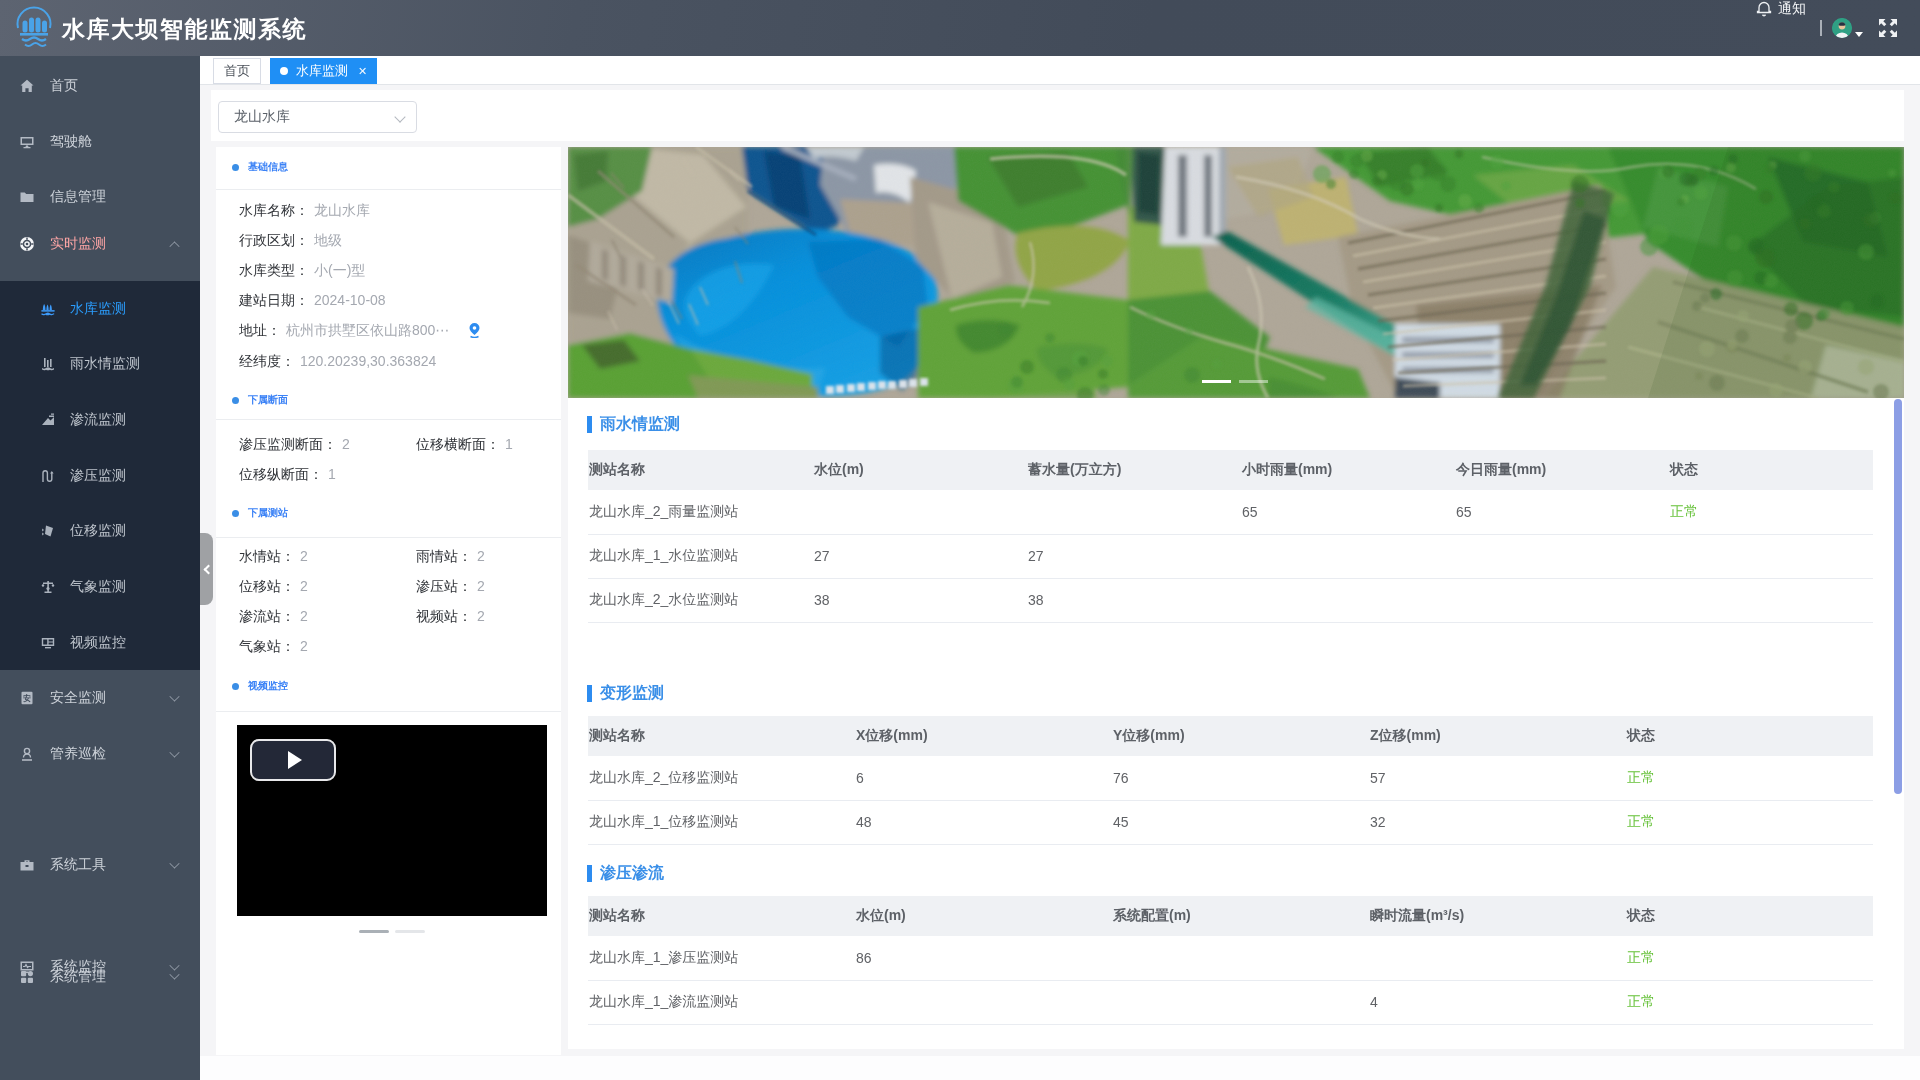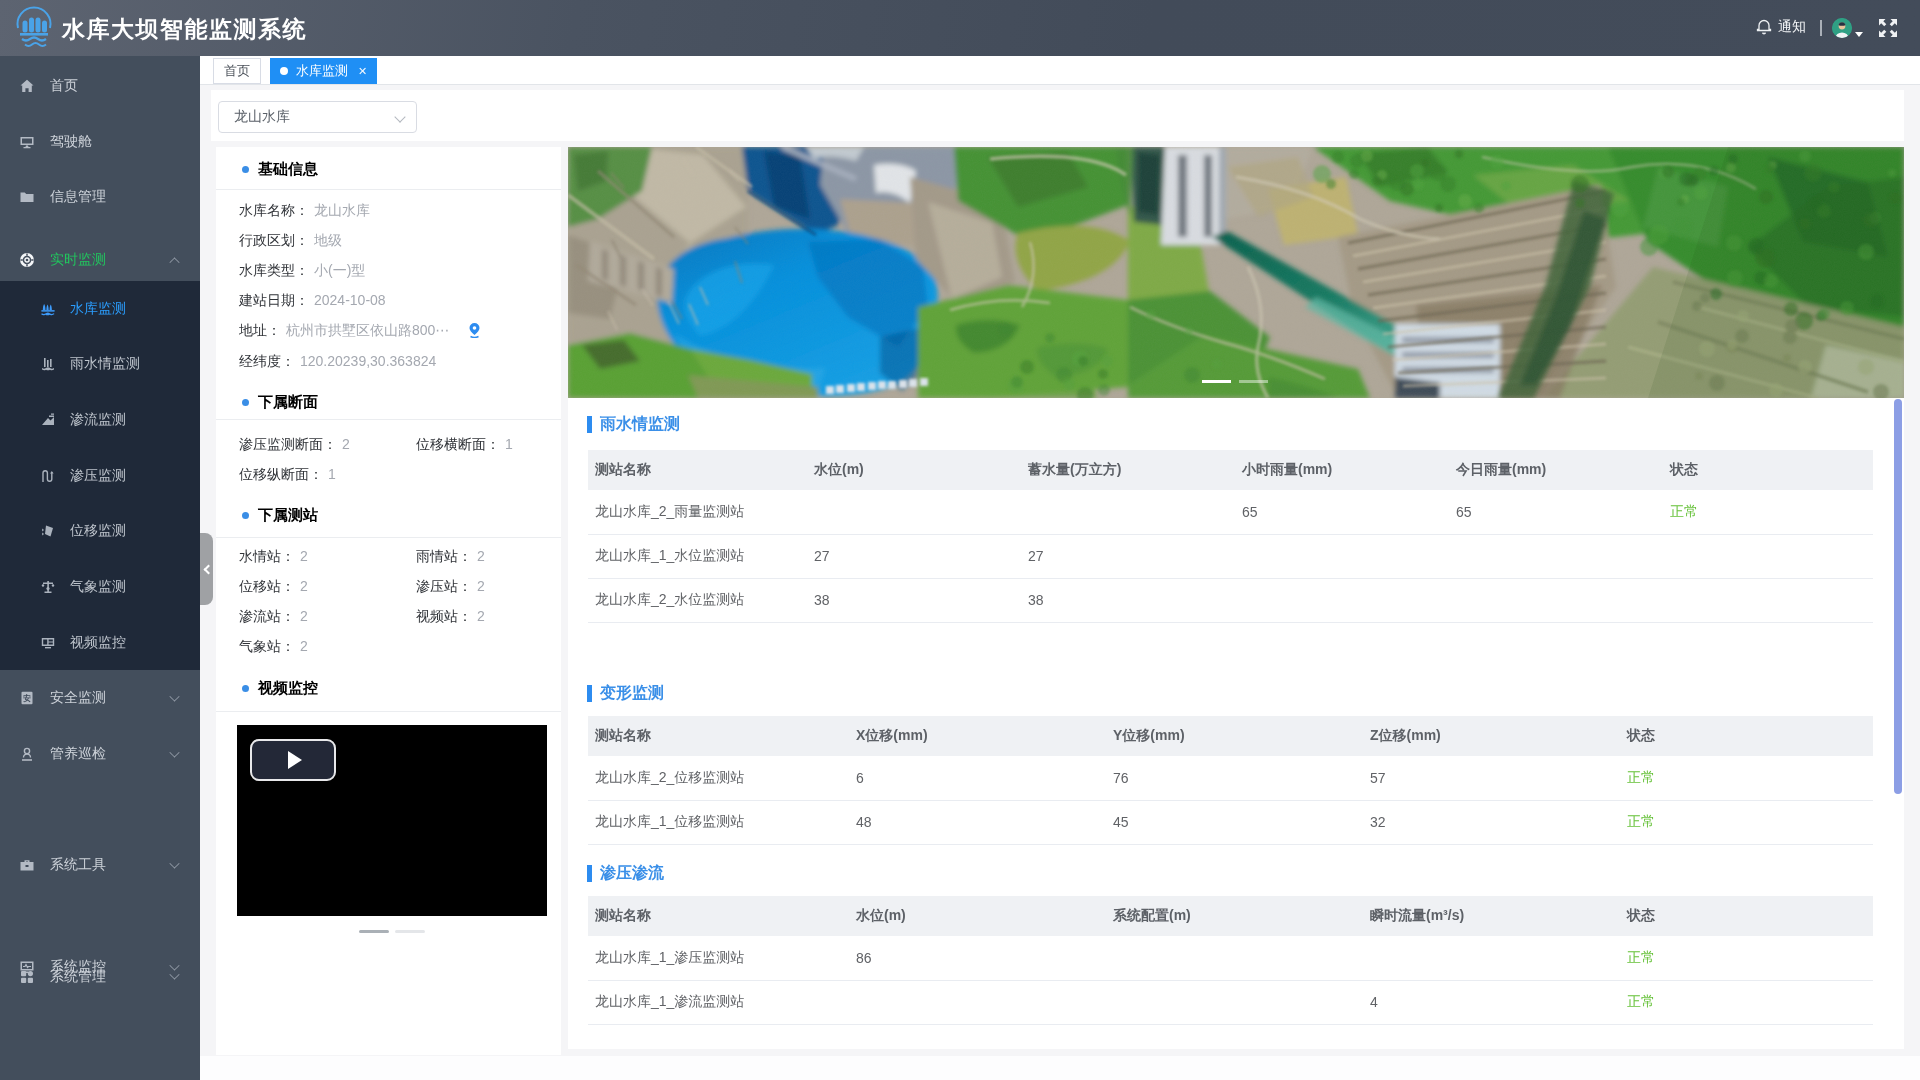--- a/index.html
+++ b/index.html
@@ -3,21 +3,21 @@
 <meta charset="utf-8">
 <title>水库大坝智能监测系统</title>
 <style>
 *{margin:0;padding:0;box-sizing:border-box}
 html,body{width:1920px;height:1080px;overflow:hidden;font-family:"Liberation Sans",sans-serif;background:#f5f5f7}
 #stage{position:relative;width:1920px;height:1080px}
 
 #header{position:absolute;left:0;top:0;width:1920px;height:56px;background:linear-gradient(100deg,#5d6471 0%,#4a5361 30%,#424b59 60%,#434c5a 100%)}
 #logo{position:absolute;left:14px;top:6px}
 #htitle{position:absolute;left:62px;top:14px;font-size:23px;font-weight:bold;color:#fff;letter-spacing:1.5px}
-.hright{position:absolute;top:0;height:53px;display:flex;align-items:center;color:#eef1f4}
+.hright{position:absolute;top:0;height:53px;display:flex;color:#eef1f4}
 #notif{left:1756px}
 #notif span{font-size:14px;margin-left:6px;color:#f2f4f6}
 #hdivider{left:1820px;width:2px;height:16px;background:#aab0b8;top:20px;position:absolute}
 #avatar{left:1832px;top:18px;position:absolute;width:20px;height:20px;border-radius:50%;background:#2fa084;overflow:hidden}
 #caret{position:absolute;left:1855px;top:32px;width:0;height:0;border-left:4.5px solid transparent;border-right:4.5px solid transparent;border-top:5.5px solid #fff}
 #fullscr{left:1879px;top:19px;position:absolute}
 
 #sidebar{position:absolute;left:0;top:56px;width:200px;height:1024px;background:#434e5c}
 #submenu-bg{position:absolute;left:0;top:224.6px;width:200px;height:389.8px;background:#1f2939}
 .mitem{position:absolute;left:0;width:200px;height:56px;display:flex;align-items:center;color:#cdd2d9;font-size:14px}
@@ -38,21 +38,21 @@
 #tab1{left:213px;width:48px;background:#fff;border:1px solid #d8dce5;color:#4a5059;justify-content:center}
 #tab2{left:270px;background:#1f8ff5;color:#fff;padding:0 10px}
 #tab2 .dot{width:8px;height:8px;border-radius:50%;background:#fff;margin-right:8px}
 #tab2 .x{margin-left:10px;font-size:11px;line-height:1;opacity:.95}
 
 #selbar{position:absolute;left:211px;top:90px;width:1693px;height:51px;background:#fff}
 #selbox{position:absolute;left:7px;top:11px;width:199px;height:32px;border:1px solid #d9dce3;border-radius:4px;background:#fff;color:#5a6068;font-size:14px;display:flex;align-items:center;padding-left:15px}
 #selbox .chev{position:absolute;right:12px;top:11px;width:8px;height:8px;border-right:1.4px solid #b3b8bf;border-bottom:1.4px solid #b3b8bf;transform:rotate(45deg)}
 
 #lcard{position:absolute;left:216px;top:147px;width:345px;height:908px;background:#fff;font-size:14px}
-.ltitle{position:absolute;left:26px;color:#000000;font-size:15px;font-weight:bold;display:flex;align-items:center}
+.ltitle{position:absolute;left:16px;color:#3b82f6;font-size:10px;font-weight:bold;display:flex;align-items:center}
 .ltitle .bdot{width:7px;height:7px;border-radius:50%;background:#3a8ee6;margin-right:9px}
 .ldiv{position:absolute;left:0;width:345px;height:1px;background:#ebedf0}
 .lrow{position:absolute;left:23px;white-space:nowrap}
 .lrow b{color:#303338;font-weight:400}
 .lrow s{text-decoration:none;color:#a4a8b0;margin-left:5px}
 .c2{position:absolute;left:177px}
 
 #video{position:absolute;left:21px;top:578px;width:310px;height:191px;background:#000}
 #playbtn{position:absolute;left:13px;top:14px;width:86px;height:42px;background:#232837;border:2px solid #e8e8ea;border-radius:9px;display:flex;align-items:center;justify-content:center}
 #playbtn i{width:0;height:0;border-left:14px solid #fff;border-top:9px solid transparent;border-bottom:9px solid transparent;margin-left:3px}
@@ -60,21 +60,21 @@
 
 #rcard{position:absolute;left:568px;top:147px;width:1336px;height:902px;background:#fff;overflow:hidden}
 #photo{position:absolute;left:0;top:0;width:1336px;height:251px;filter:saturate(1.18) brightness(.97)}
 .pind{position:absolute;height:3px;width:29px}
 .sec{position:absolute;left:20px;width:1285px}
 .stitle{position:absolute;left:19px;display:flex;align-items:center;font-size:16px;font-weight:bold;color:#3a8fe8}
 .stitle .sbar{width:5px;height:17px;background:#2d8cf0;margin-right:8px}
 table.tbl{border-collapse:collapse;table-layout:fixed;width:1285px;font-size:14px;color:#606266}
 table.tbl th{background:#eff1f4;font-weight:bold;color:#5d6167;height:40px;text-align:left;padding-left:11px}
 table.tbl td{height:44px;border-bottom:1px solid #e9ecf1;padding-left:11px}
-table.tbl th:first-child,table.tbl td:first-child{padding-left:7px}
+table.tbl th:first-child,table.tbl td:first-child{padding-left:1px}
 .ok{color:#67c23a}
 
 #vthumb{position:absolute;left:1894px;top:399px;width:8px;height:395px;border-radius:4px;background:#8c9ee5}
 </style>
 </head>
 <body>
 <div id="stage">
 
   <div id="header">
     <svg id="logo" width="40" height="44" viewBox="0 0 40 44">
@@ -137,21 +137,21 @@
         <span class="mtxt">驾驶舱</span>
       </div>
     <div class="mitem" style="top:113.2px">
         <span class="mico">
           <svg width="16" height="16" viewBox="0 0 16 16" fill="#b3bac4">
             <path d="M1.5 3.5 h4.2 L7.2 5 h7.3 v8 H1.5z"></path>
           </svg>
         </span>
         <span class="mtxt">信息管理</span>
       </div>
-    <div class="mitem" style="top:176px;color:#22c55e">
+    <div class="mitem" style="top:160px;color:#fca5a5">
         <span class="mico">
           <svg width="18" height="18" viewBox="0 0 18 18">
             <circle cx="9" cy="9" r="7.8" fill="#f4f6f8"></circle>
             <circle cx="9" cy="9" r="4" fill="none" stroke="#454f5d" stroke-width="1.7"></circle>
             <circle cx="9" cy="9" r="1.5" fill="#454f5d"></circle>
             <path d="M9 1.6 v2.6 M9 13.8 v2.6 M1.6 9 h2.6 M13.8 9 h2.6" stroke="#454f5d" stroke-width="1.7"></path>
           </svg>
         </span>
         <span class="mtxt">实时监测</span>
         <span class="arrow up"></span>

